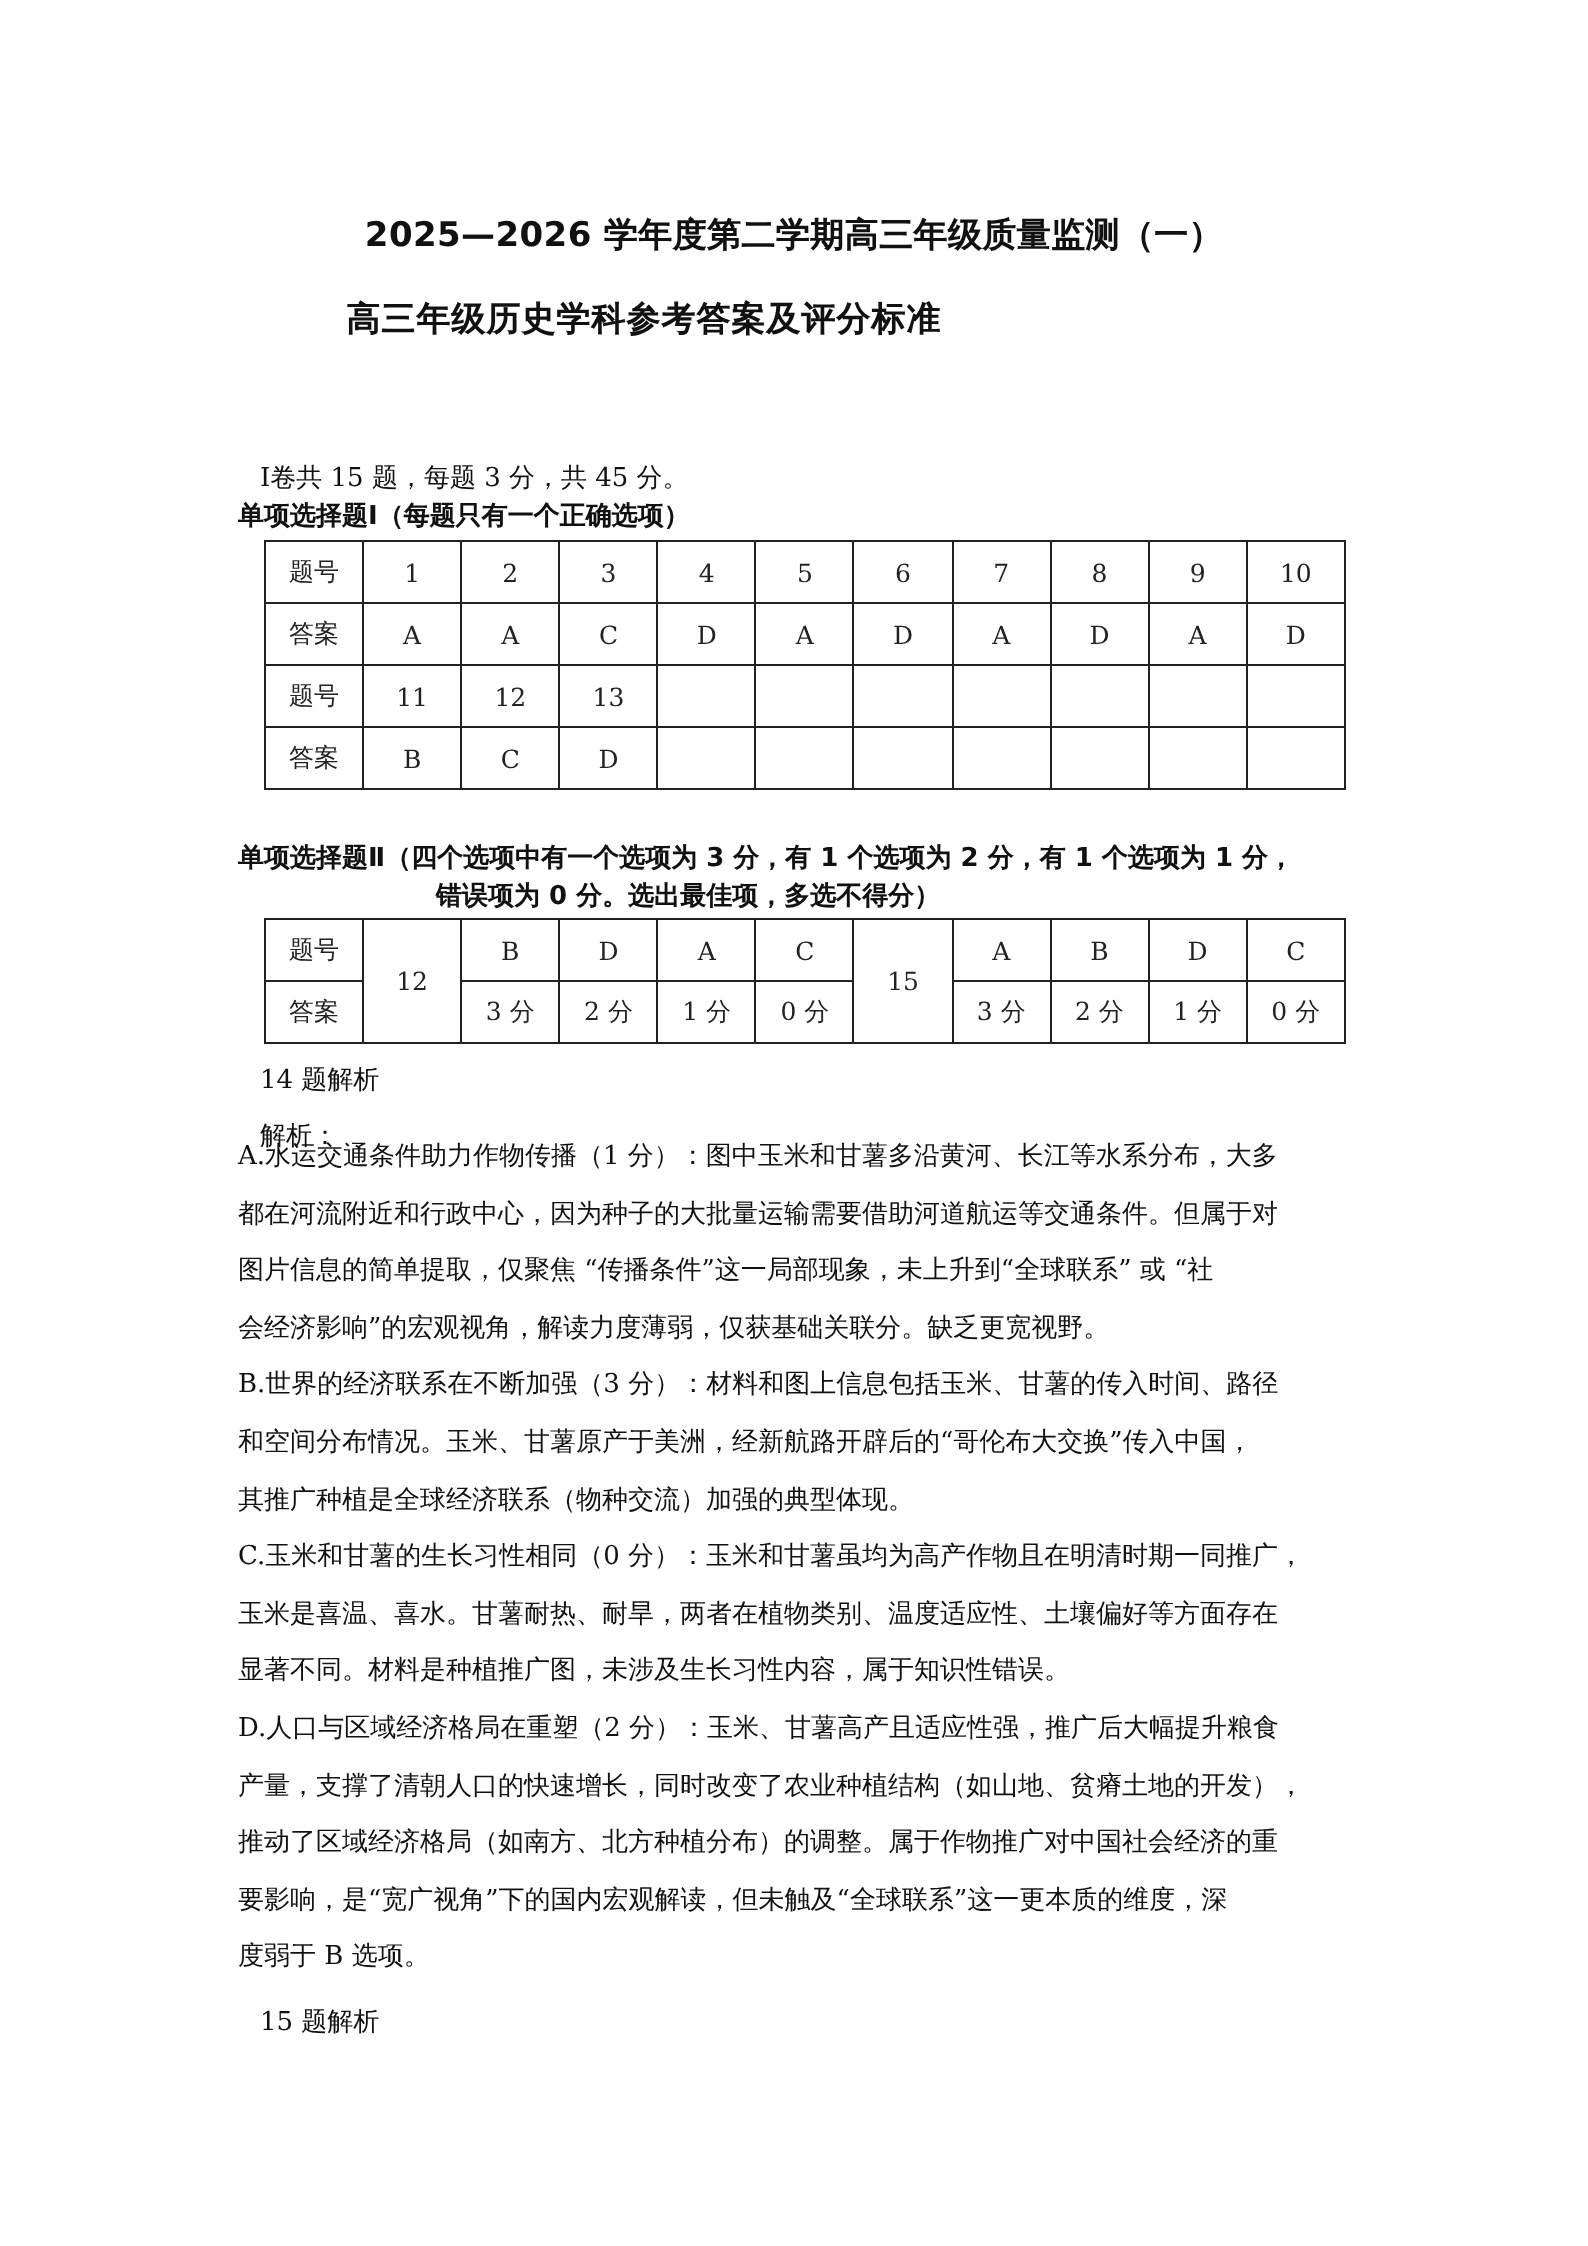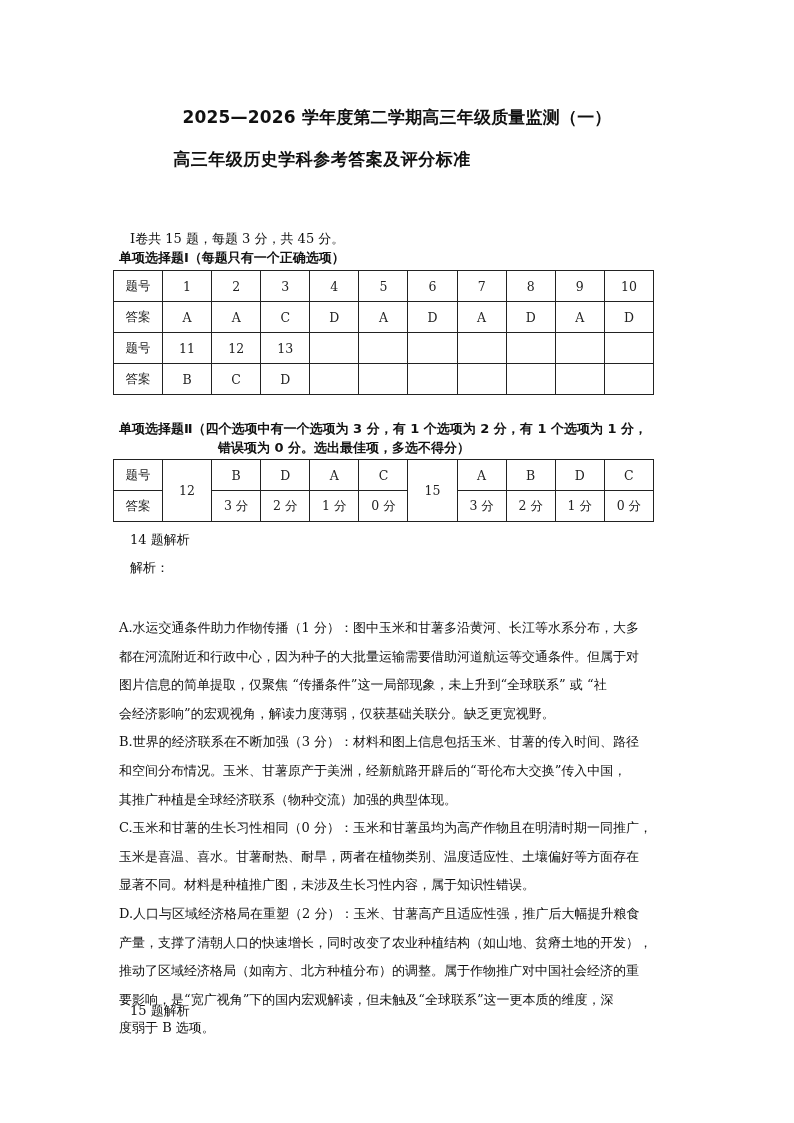--- a/index.html
+++ b/index.html
@@ -3,21 +3,21 @@
 <meta charset="utf-8">
 <style>
   html, body { margin: 0; padding: 0; background: #ffffff; }
   body { width: 794px; height: 1123px; position: relative; overflow: hidden; color: #111; }
   .title1 { position: absolute; left: 0; width: 794px; top: 106px; text-align: center;
             font-family: "DejaVu Sans", "Liberation Sans", sans-serif; font-weight: bold; font-size: 17px; letter-spacing: 0.2px; }
   .title2 { position: absolute; left: 0; width: 644px; top: 148px; text-align: center;
             font-family: "DejaVu Sans", "Liberation Sans", sans-serif; font-weight: bold; font-size: 17px; letter-spacing: 0.5px; }
   .line { position: absolute; left: 130px; font-family: "DejaVu Serif", "Liberation Serif", serif; font-size: 13px; white-space: nowrap; }
   .bold { font-family: "DejaVu Sans", "Liberation Sans", sans-serif; font-weight: bold; font-size: 13px; }
-  table.ans { position: absolute; border-collapse: collapse; left: 113px; table-layout: fixed; }
+  table.ans { position: absolute; border-collapse: collapse; left: 132px; table-layout: fixed; }
   table.ans td { border: 1.3px solid #222; text-align: center; vertical-align: middle; padding: 0;
                  font-family: "DejaVu Serif", "Liberation Serif", serif; font-size: 12.5px; color: #222; }
   #t1 { top: 270px; width: 540px; }
   #t1 td { height: 30px; }
   #t2 { top: 459px; width: 540px; }
   #t2 td { height: 30px; }
   col.c0 { width: 49px; }
   col.cn { width: 49.1px; }
   .para { position: absolute; left: 119px; width: 550px; font-family: "DejaVu Serif", "Liberation Serif", serif;
           font-size: 13px; line-height: 28.6px; text-align: justify; text-align-last: left; }
@@ -143,31 +143,31 @@
         <td>2 分</td>
         <td>1 分</td>
         <td>0 分</td>
       </tr>
     </tbody>
 </table>
 
 <div class="line" style="top:531px;">14 题解析</div>
 <div class="line" style="top:559px;">解析：</div>
 
-<div class="para" style="top:614px;" id="analysis14-body">
+<div class="para" style="top:565px;" id="analysis14-body">
     <p style="white-space: nowrap; letter-spacing: 0px;">A.水运交通条件助力作物传播（1 分）：图中玉米和甘薯多沿黄河、长江等水系分布，大多</p>
     <p style="white-space: nowrap; letter-spacing: 0px;">都在河流附近和行政中心，因为种子的大批量运输需要借助河道航运等交通条件。但属于对</p>
     <p style="white-space: nowrap; letter-spacing: 0px;">图片信息的简单提取，仅聚焦 “传播条件”这一局部现象，未上升到“全球联系” 或 “社</p>
     <p style="white-space: nowrap;">会经济影响”的宏观视角，解读力度薄弱，仅获基础关联分。缺乏更宽视野。</p>
     <p style="white-space: nowrap; letter-spacing: 0px;">B.世界的经济联系在不断加强（3 分）：材料和图上信息包括玉米、甘薯的传入时间、路径</p>
     <p style="white-space: nowrap; letter-spacing: 0px;">和空间分布情况。玉米、甘薯原产于美洲，经新航路开辟后的“哥伦布大交换”传入中国，</p>
     <p style="white-space: nowrap;">其推广种植是全球经济联系（物种交流）加强的典型体现。</p>
     <p style="white-space: nowrap; letter-spacing: 0px;">C.玉米和甘薯的生长习性相同（0 分）：玉米和甘薯虽均为高产作物且在明清时期一同推广，</p>
     <p style="white-space: nowrap; letter-spacing: 0px;">玉米是喜温、喜水。甘薯耐热、耐旱，两者在植物类别、温度适应性、土壤偏好等方面存在</p>
     <p style="white-space: nowrap;">显著不同。材料是种植推广图，未涉及生长习性内容，属于知识性错误。</p>
     <p style="white-space: nowrap; letter-spacing: 0px;">D.人口与区域经济格局在重塑（2 分）：玉米、甘薯高产且适应性强，推广后大幅提升粮食</p>
     <p style="white-space: nowrap; letter-spacing: 0px;">产量，支撑了清朝人口的快速增长，同时改变了农业种植结构（如山地、贫瘠土地的开发），</p>
-    <p style="white-space: nowrap; letter-spacing: 0px;">推动了区域经济格局（如南方、北方种植分布）的调整。属于作物推广对中国社会经济的重</p>
+    <p style="white-space: nowrap; letter-spacing: 0px; font-family: Liberation Mono, monospace;">推动了区域经济格局（如南方、北方种植分布）的调整。属于作物推广对中国社会经济的重</p>
     <p style="white-space: nowrap; letter-spacing: 0px;">要影响，是“宽广视角”下的国内宏观解读，但未触及“全球联系”这一更本质的维度，深</p>
     <p style="white-space: nowrap;">度弱于 B 选项。</p>
   </div>
 
 <div class="line" style="top:1002px;">15 题解析</div>
 
 </body></html>

